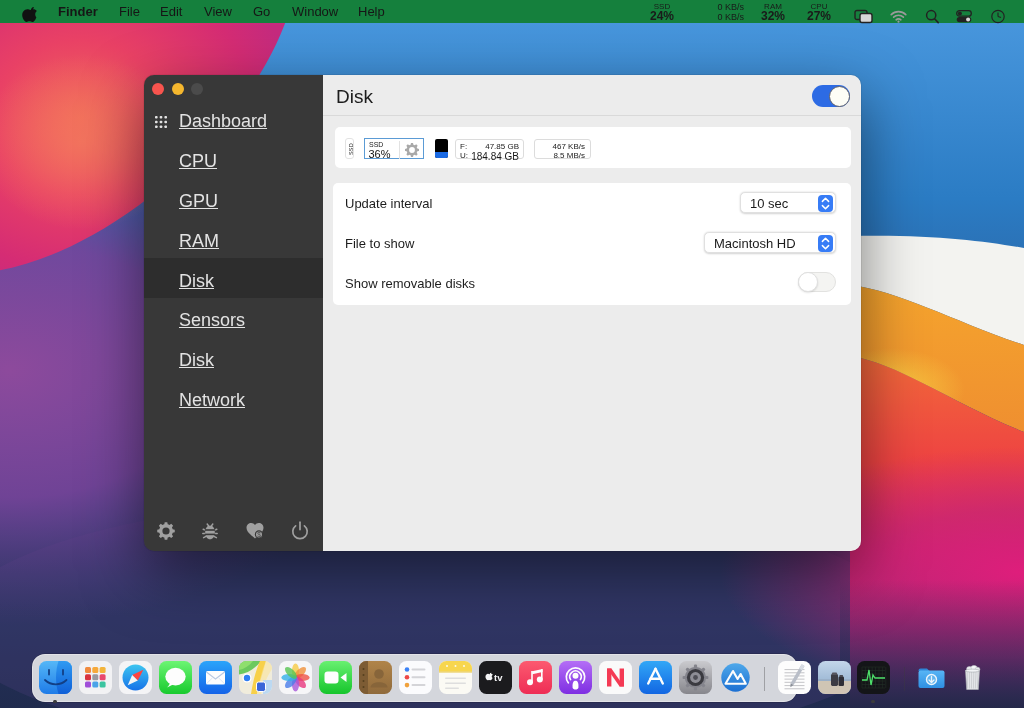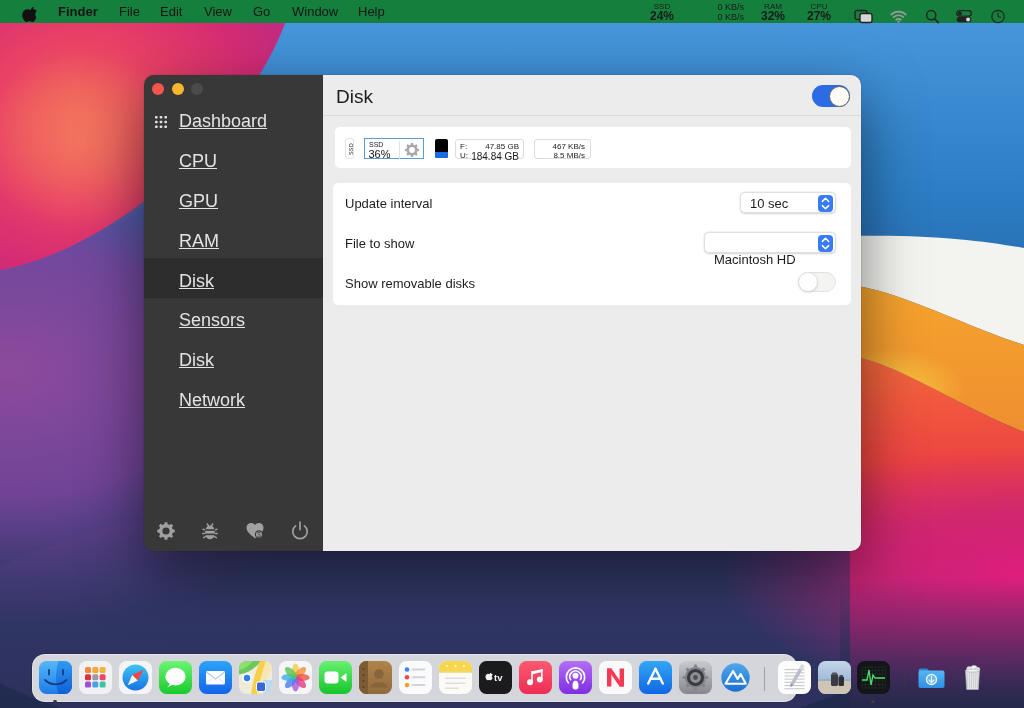--- a/index.html
+++ b/index.html
@@ -272,21 +272,21 @@
       <div class="prow" style="top:53px">File to show</div>
       <div class="prow" style="top:92.5px">Show removable disks</div>
       <div class="popup" style="left:407px;top:8.5px;width:96px;height:21px">
             <span style="position:absolute;left:9px;top:3px">10 sec</span>
             <div class="stepper" style="height:17px"><svg width="15" height="17" viewBox="0 0 15 17">
                 <path d="M4.4,6.4 L7.5,3.3 L10.6,6.4" fill="none" stroke="#fff" stroke-width="1.5" stroke-linecap="round" stroke-linejoin="round"></path>
                 <path d="M4.4,10.6 L7.5,13.7 L10.6,10.6" fill="none" stroke="#fff" stroke-width="1.5" stroke-linecap="round" stroke-linejoin="round"></path>
               </svg></div>
           </div>
       <div class="popup" style="left:371px;top:48.5px;width:132px;height:21px">
-            <span style="position:absolute;left:9px;top:19px">Macintosh HD</span>
+            <span style="position:absolute;left:9px;top:3px">Macintosh HD</span>
             <div class="stepper" style="height:17px"><svg width="15" height="17" viewBox="0 0 15 17">
                 <path d="M4.4,6.4 L7.5,3.3 L10.6,6.4" fill="none" stroke="#fff" stroke-width="1.5" stroke-linecap="round" stroke-linejoin="round"></path>
                 <path d="M4.4,10.6 L7.5,13.7 L10.6,10.6" fill="none" stroke="#fff" stroke-width="1.5" stroke-linecap="round" stroke-linejoin="round"></path>
               </svg></div>
           </div>
       <div class="toggle-off" style="left:465px;top:89px">
             <div class="knob"></div>
           </div>
     </div>
   </div>

